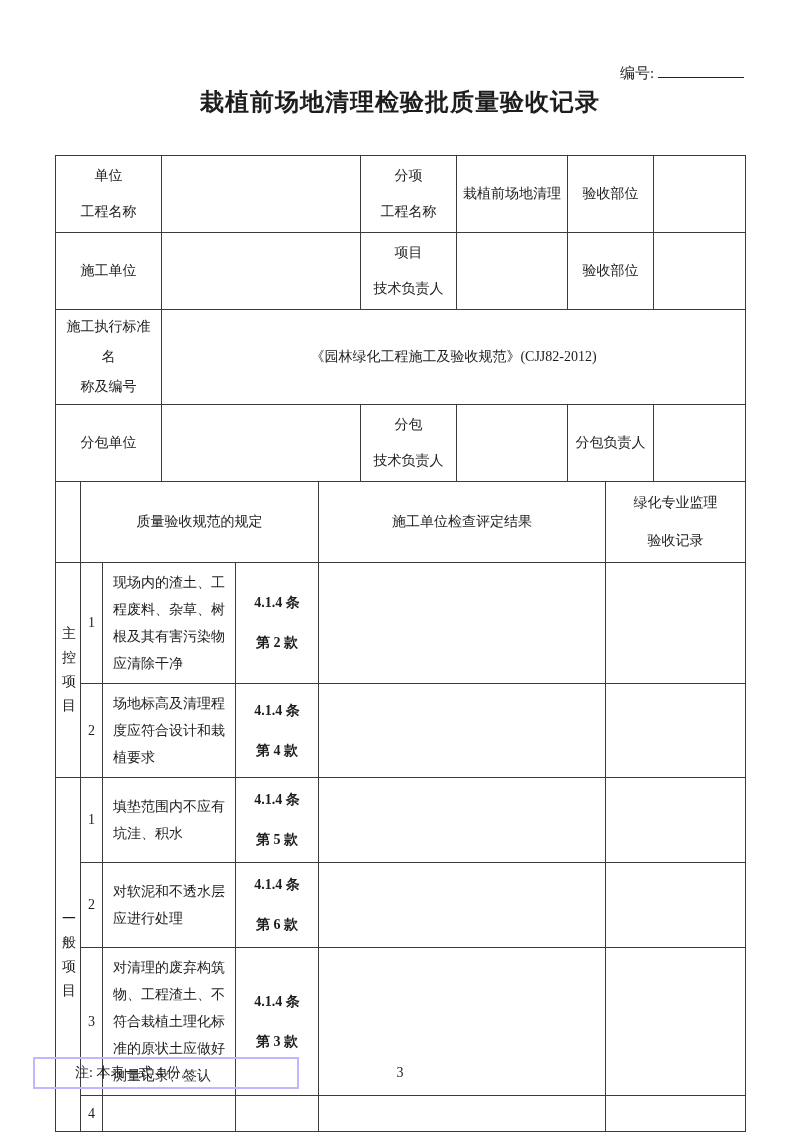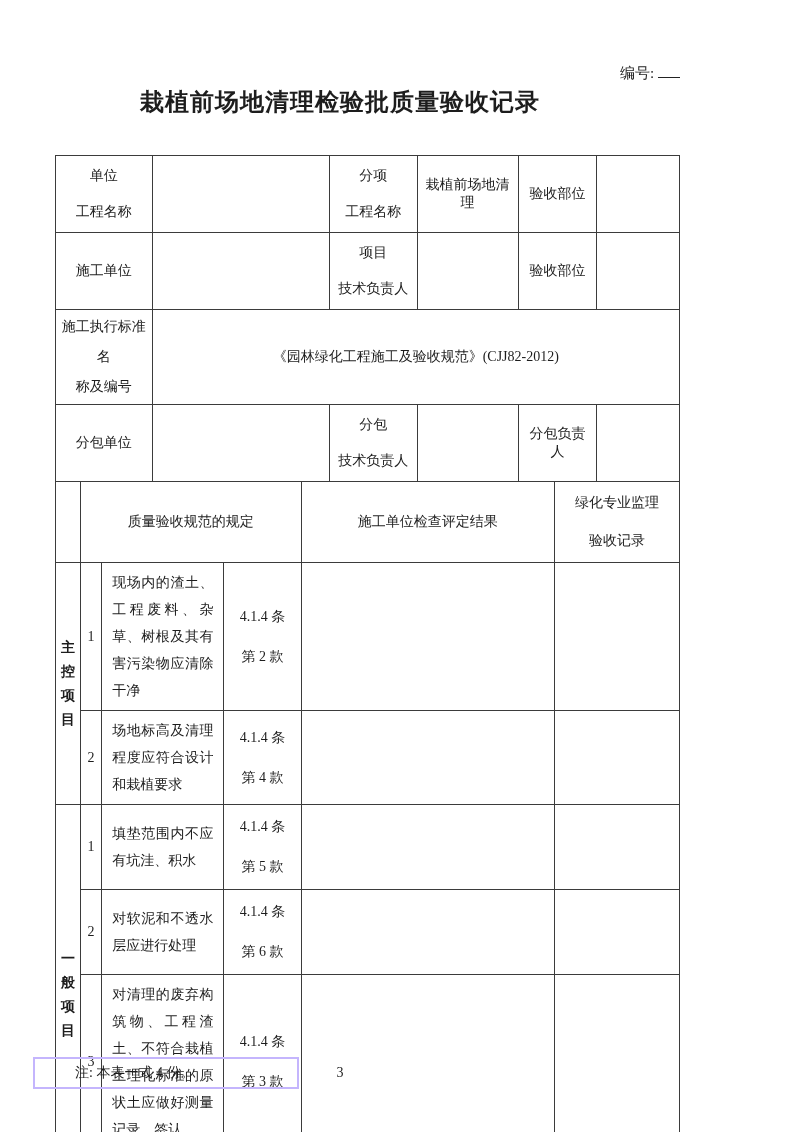--- a/index.html
+++ b/index.html
@@ -1,18 +1,18 @@
 <!DOCTYPE html>
 <html><head>
 <meta charset="utf-8">
 <style>
   html,body{margin:0;padding:0;background:#ffffff;}
   .page{
     position:relative;
-    width:680px;height:1132px;
+    width:800px;height:1132px;
     background:#ffffff;
     color:#1d1d1d;
     font-family:"Liberation Serif","DejaVu Serif",serif;
     overflow:hidden;
   }
   .serial{
     position:absolute;top:61px;left:620px;
     font-size:15px;white-space:nowrap;
   }
   .serial .blank{
@@ -32,24 +32,24 @@
   }
   .lower{margin-top:-1px;}
   .pre{white-space:pre-line;}
   .lh36{line-height:36px;font-family:Liberation Serif, serif;}
   .lh30{line-height:30px;}
   .lh38{line-height:38px;}
   .crit{
     text-align:justify;text-align-last:left;
     padding:6px 10px;line-height:27px;font-size:14px;
   }
-  .clause{white-space:pre-line;line-height:40px;}
+  .clause{white-space:pre-line;line-height:40px;font-weight:bold;}
   .vlabel{
     display:block;width:16px;margin:5px auto;
-    word-break:break-all;line-height:24px;text-align:center;font-size:14px;font-weight:bold;
+    word-break:break-all;line-height:24px;text-align:right;font-size:14px;
   }
   .note{
     position:absolute;left:33px;top:1057px;
     width:222px;height:28px;
     border:2px solid #c4b5fd;
     font-size:14px;line-height:28px;
     padding-left:40px;text-align:left;
   }
   .pagenum{
     position:absolute;top:1065px;left:0;width:100%;

